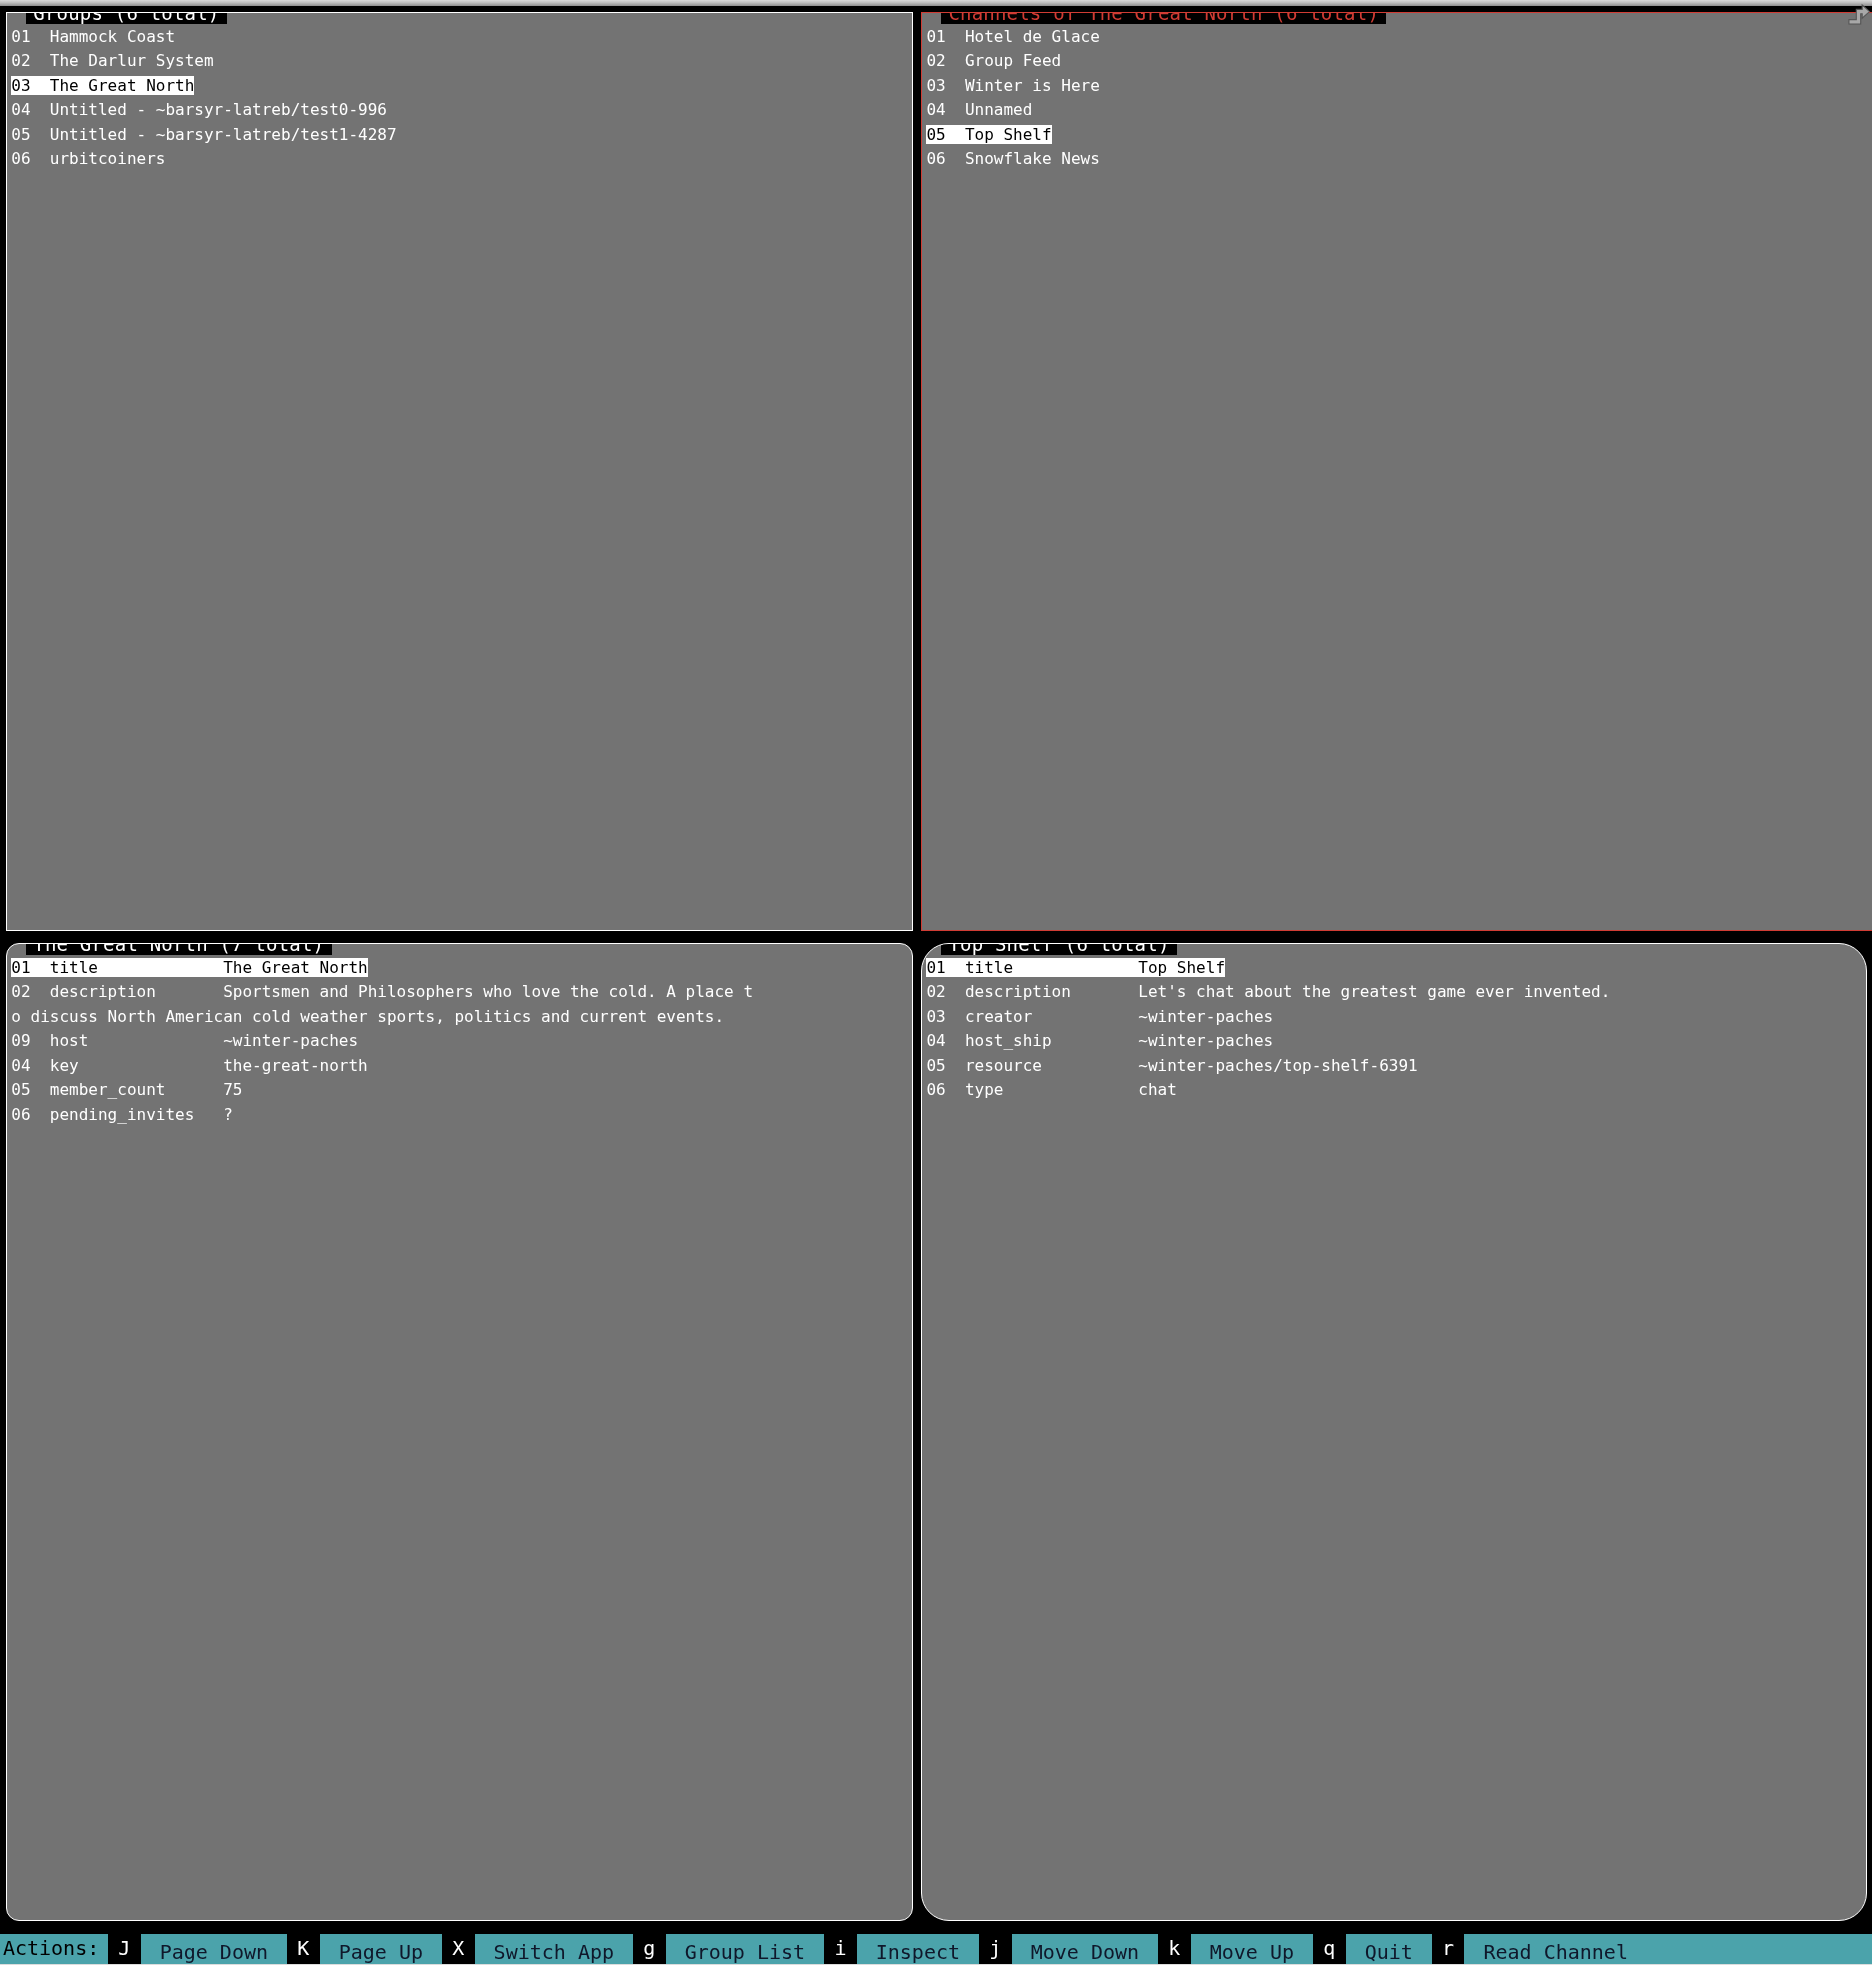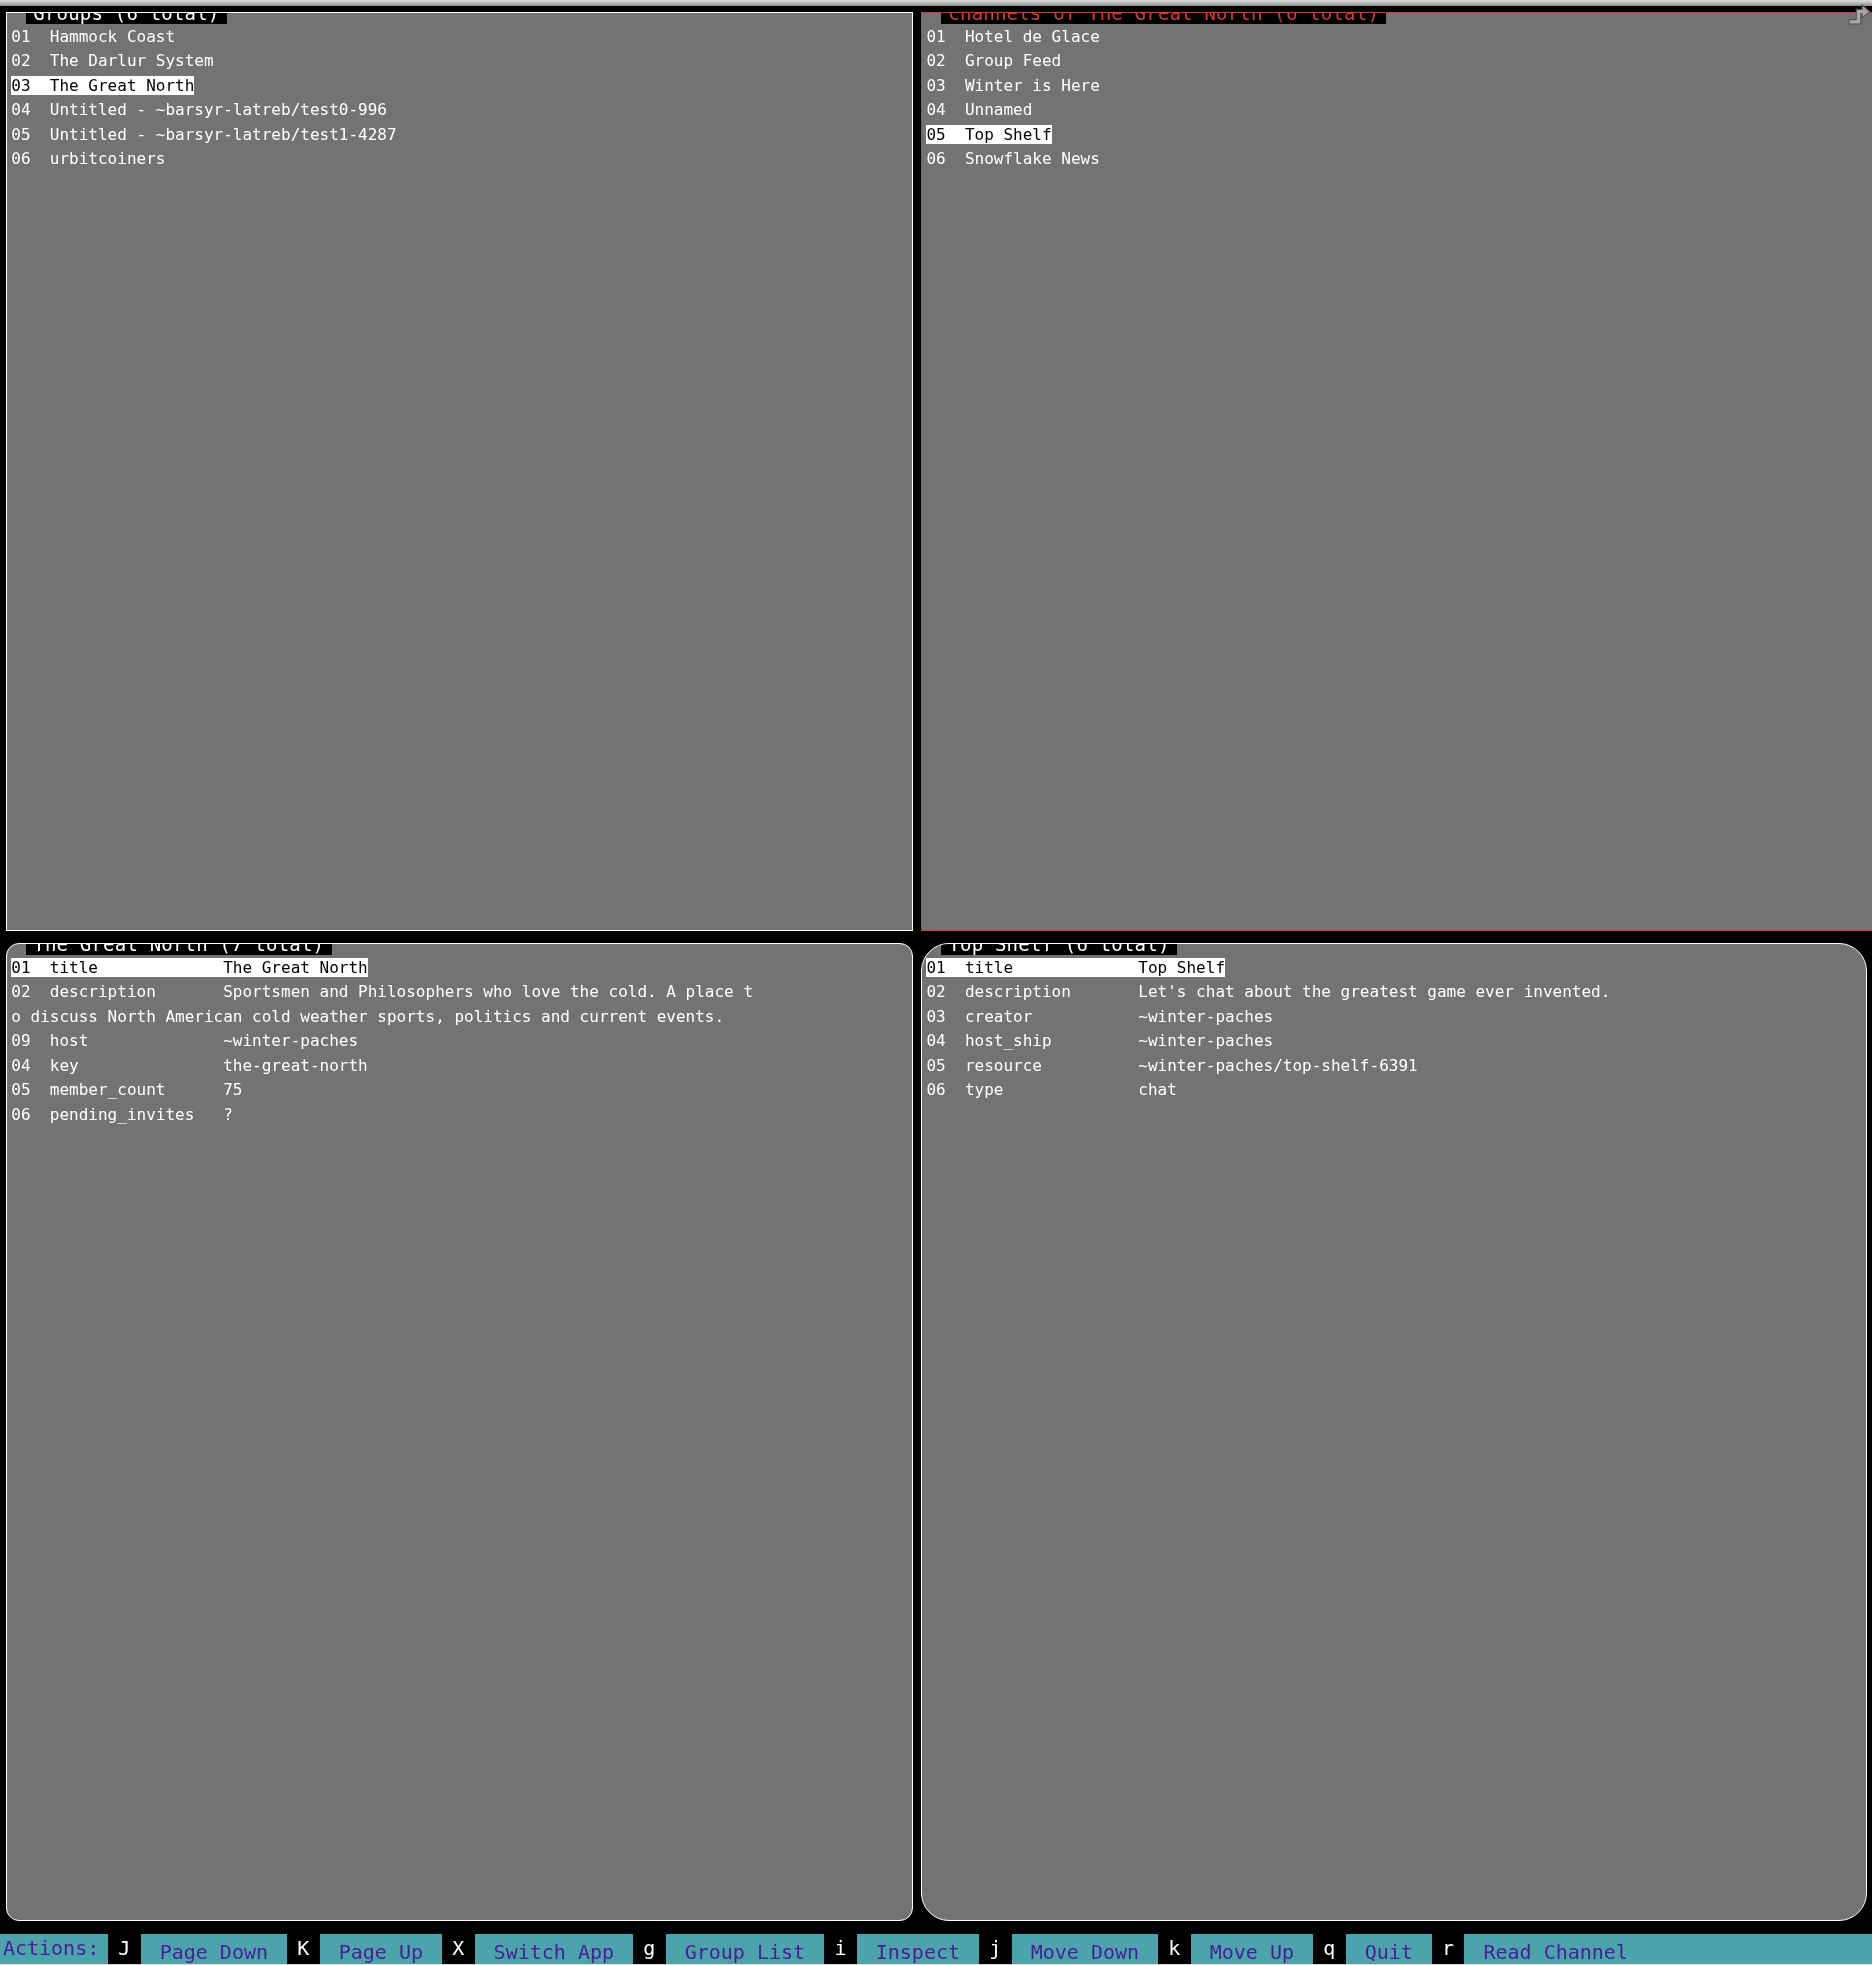--- a/index.html
+++ b/index.html
@@ -105,30 +105,30 @@
     color: #000000;
     font-size: 20px;
     line-height: 29.5px;
     white-space: nowrap;
     overflow: hidden;
     display: flex;
     align-items: stretch;
   }
   #actionbar .bar-label {
     padding: 0 8.8px 0 2.9px;
-    color: #4c1d95;
+    color: #000000;
   }
   #actionbar .key {
     background: #000000;
     color: #ffffff;
     padding: 0 10.3px;
   }
   #actionbar .act {
     background: #4ba3ab;
-    color: #4c1d95;
+    color: #0f172a;
     padding: 4px 19px;
   }
   #bottom-edge {
     position: absolute;
     left: 0;
     top: 1964px;
     width: 1872px;
     height: 1.5px;
     background: #dcdcdc;
   }

